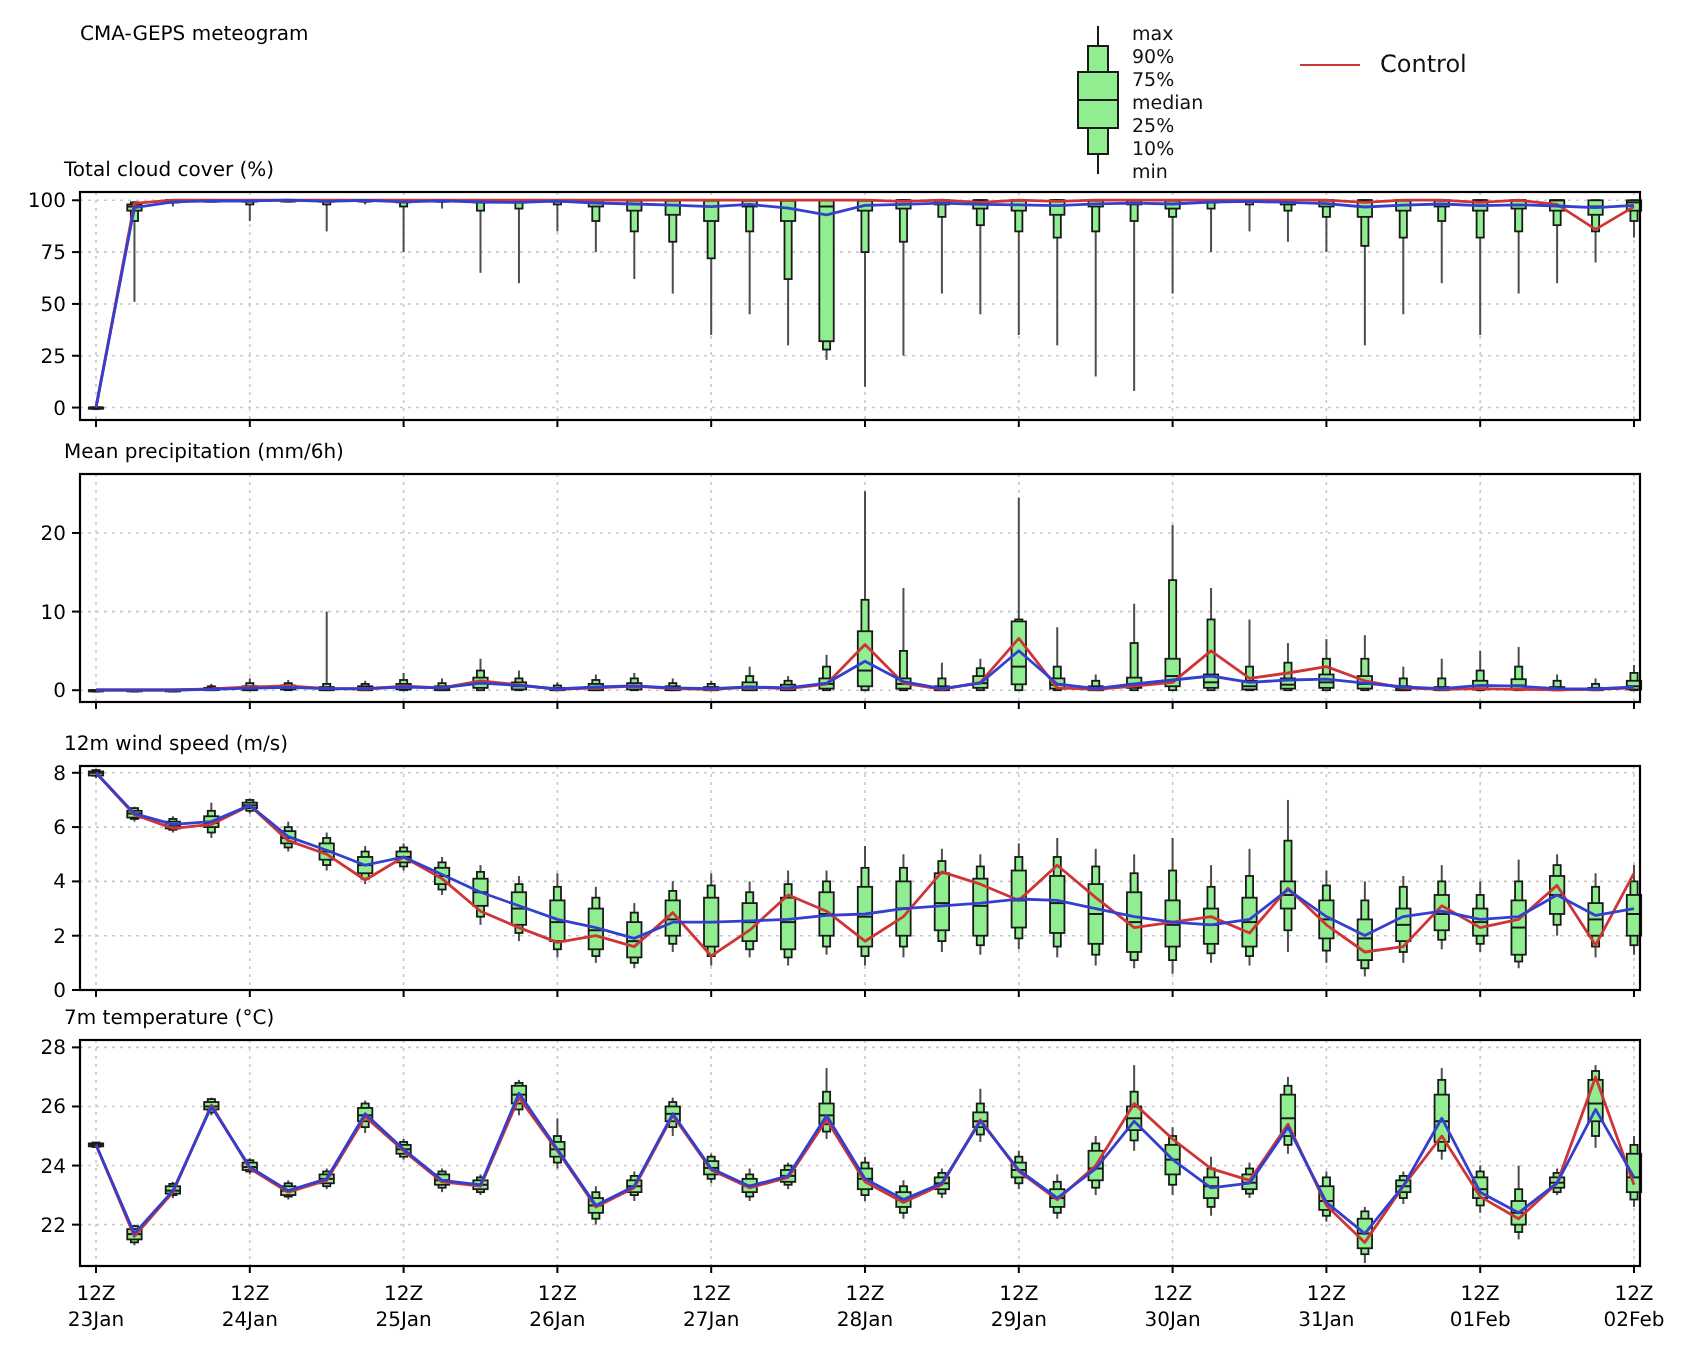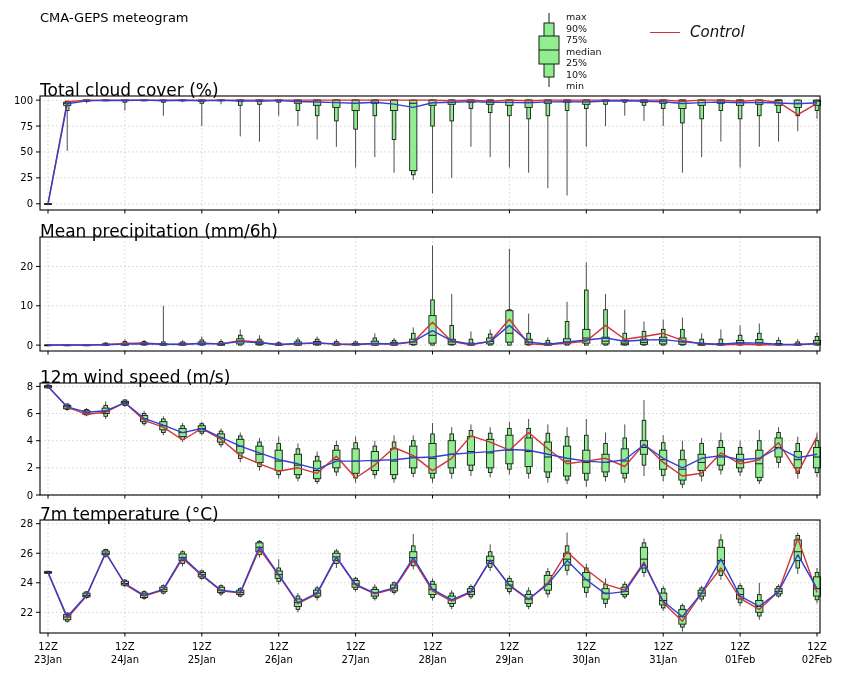--- a/index.html
+++ b/index.html
@@ -1,22 +1,22 @@
 <!DOCTYPE html>
 <html><head>
 <meta charset="utf-8">
 <style>
   html,body{margin:0;padding:0;background:#fff;}
   #wrap{position:relative;width:841px;height:680px;background:#fff;overflow:hidden;
         font-family:"DejaVu Sans","Liberation Sans",sans-serif;color:#111;}
   #chart{position:absolute;left:0;top:0;z-index:1;}
-  .hdr{position:absolute;left:40px;top:6px;z-index:2;font-size:13px;line-height:23px;color:#000;}
-  .ptitle{position:absolute;left:40px;z-index:2;font-size:17px;color:#000;}
+  .hdr{position:absolute;left:40px;top:6px;z-index:2;font-size:10px;line-height:23px;color:#000;}
+  .ptitle{position:absolute;left:32px;z-index:2;font-size:10px;color:#000;}
   .pt0{top:80px}.pt1{top:221px}.pt2{top:367px}.pt3{top:504px}
-  .linelegend{position:absolute;left:650px;top:22px;z-index:2;font-size:15px;font-style:italic;}
+  .linelegend{position:absolute;left:650px;top:22px;z-index:2;font-size:12px;}
   .linelegend .row{display:flex;align-items:center;height:20px;margin-bottom:8px;}
   .linelegend .sw{display:inline-block;width:30px;height:0;border-top:1.6px solid #888;margin-right:10px;}
 </style>
 </head>
 <body>
 
 <div id="wrap">
   <svg id="chart" width="841" height="680">
       <g>
         <line x1="549" y1="13" x2="549" y2="87" stroke="#1a1a1a" stroke-width="1"></line>

